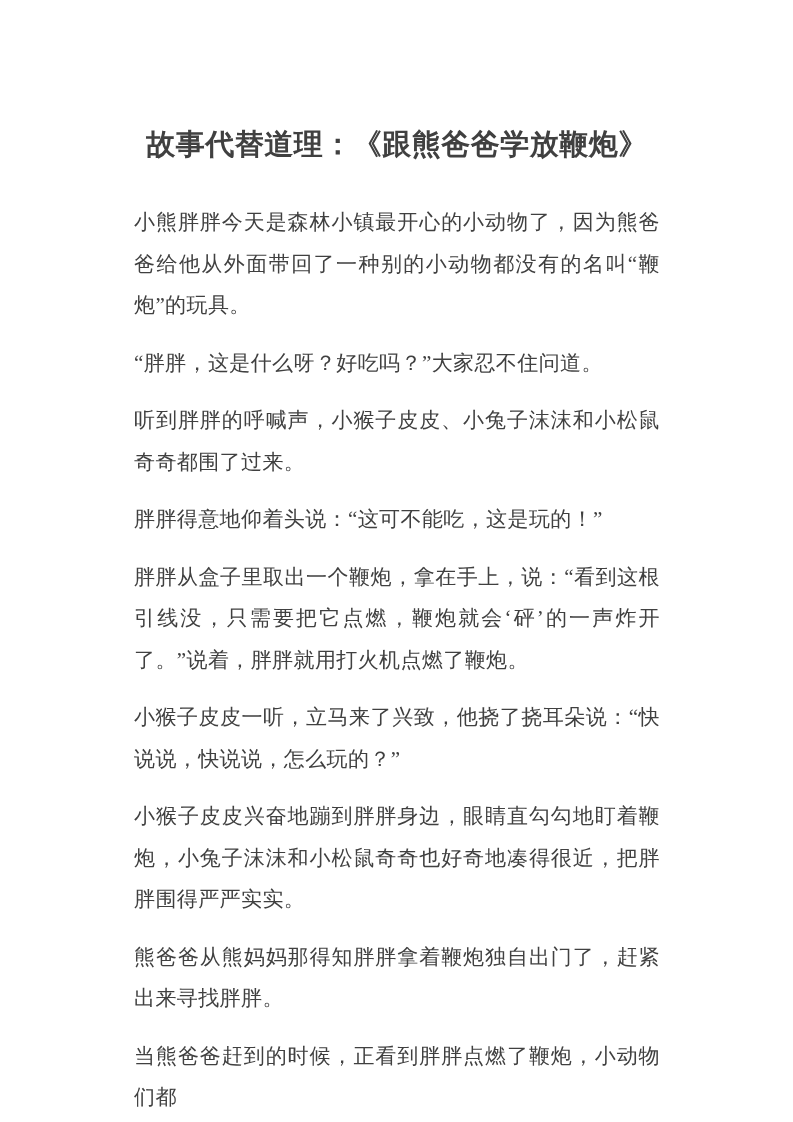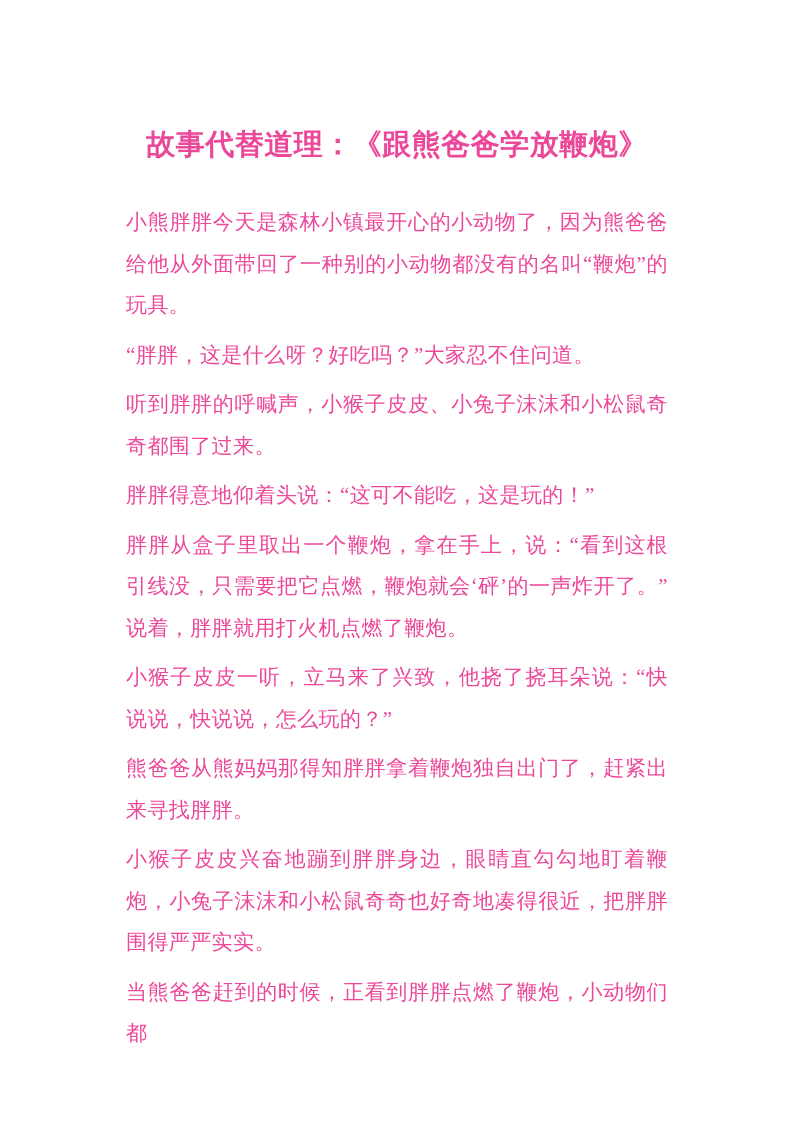--- a/index.html
+++ b/index.html
@@ -7,36 +7,36 @@
     padding: 0;
     background: #ffffff;
   }
   .page {
     position: relative;
     width: 793px;
     height: 1122px;
     background: #ffffff;
     overflow: hidden;
     font-family: "Liberation Serif", "DejaVu Serif", serif;
-    color: #ec4899;
+    color: #404040;
   }
   .content {
     padding: 123px 117px 0 118px;
   }
   .doc-title {
     margin: 0 0 37px 0;
     font-size: 29px;
     line-height: 42px;
     font-weight: bold;
     text-align: center;
     letter-spacing: 0.5px;
     white-space: nowrap;
   }
   .doc-body p {
-    margin: 8px;
+    margin: 16px;
     font-size: 21px;
     line-height: 41.5px;
     text-align: justify;
     text-justify: inter-character;
     letter-spacing: 0.4px;
     word-break: break-all;
   }
 </style>
 </head>
 <body>
@@ -44,18 +44,18 @@
 <div class="page">
   <div class="content">
     <h1 class="doc-title">故事代替道理：《跟熊爸爸学放鞭炮》</h1>
     <div class="doc-body">
       <p>小熊胖胖今天是森林小镇最开心的小动物了，因为熊爸爸给他从外面带回了一种别的小动物都没有的名叫“鞭炮”的玩具。</p>
       <p>“胖胖，这是什么呀？好吃吗？”大家忍不住问道。</p>
       <p>听到胖胖的呼喊声，小猴子皮皮、小兔子沫沫和小松鼠奇奇都围了过来。</p>
       <p>胖胖得意地仰着头说：“这可不能吃，这是玩的！”</p>
       <p>胖胖从盒子里取出一个鞭炮，拿在手上，说：“看到这根引线没，只需要把它点燃，鞭炮就会‘砰’的一声炸开了。”说着，胖胖就用打火机点燃了鞭炮。</p>
       <p>小猴子皮皮一听，立马来了兴致，他挠了挠耳朵说：“快说说，快说说，怎么玩的？”</p>
+      <p>小猴子皮皮兴奋地蹦到胖胖身边，眼睛直勾勾地盯着鞭炮，小兔子沫沫和小松鼠奇奇也好奇地凑得很近，把胖胖围得严严实实。</p>
       <p>熊爸爸从熊妈妈那得知胖胖拿着鞭炮独自出门了，赶紧出来寻找胖胖。</p>
-      <p>小猴子皮皮兴奋地蹦到胖胖身边，眼睛直勾勾地盯着鞭炮，小兔子沫沫和小松鼠奇奇也好奇地凑得很近，把胖胖围得严严实实。</p>
       <p>当熊爸爸赶到的时候，正看到胖胖点燃了鞭炮，小动物们都</p>
     </div>
   </div>
 </div>
 
 </body></html>

